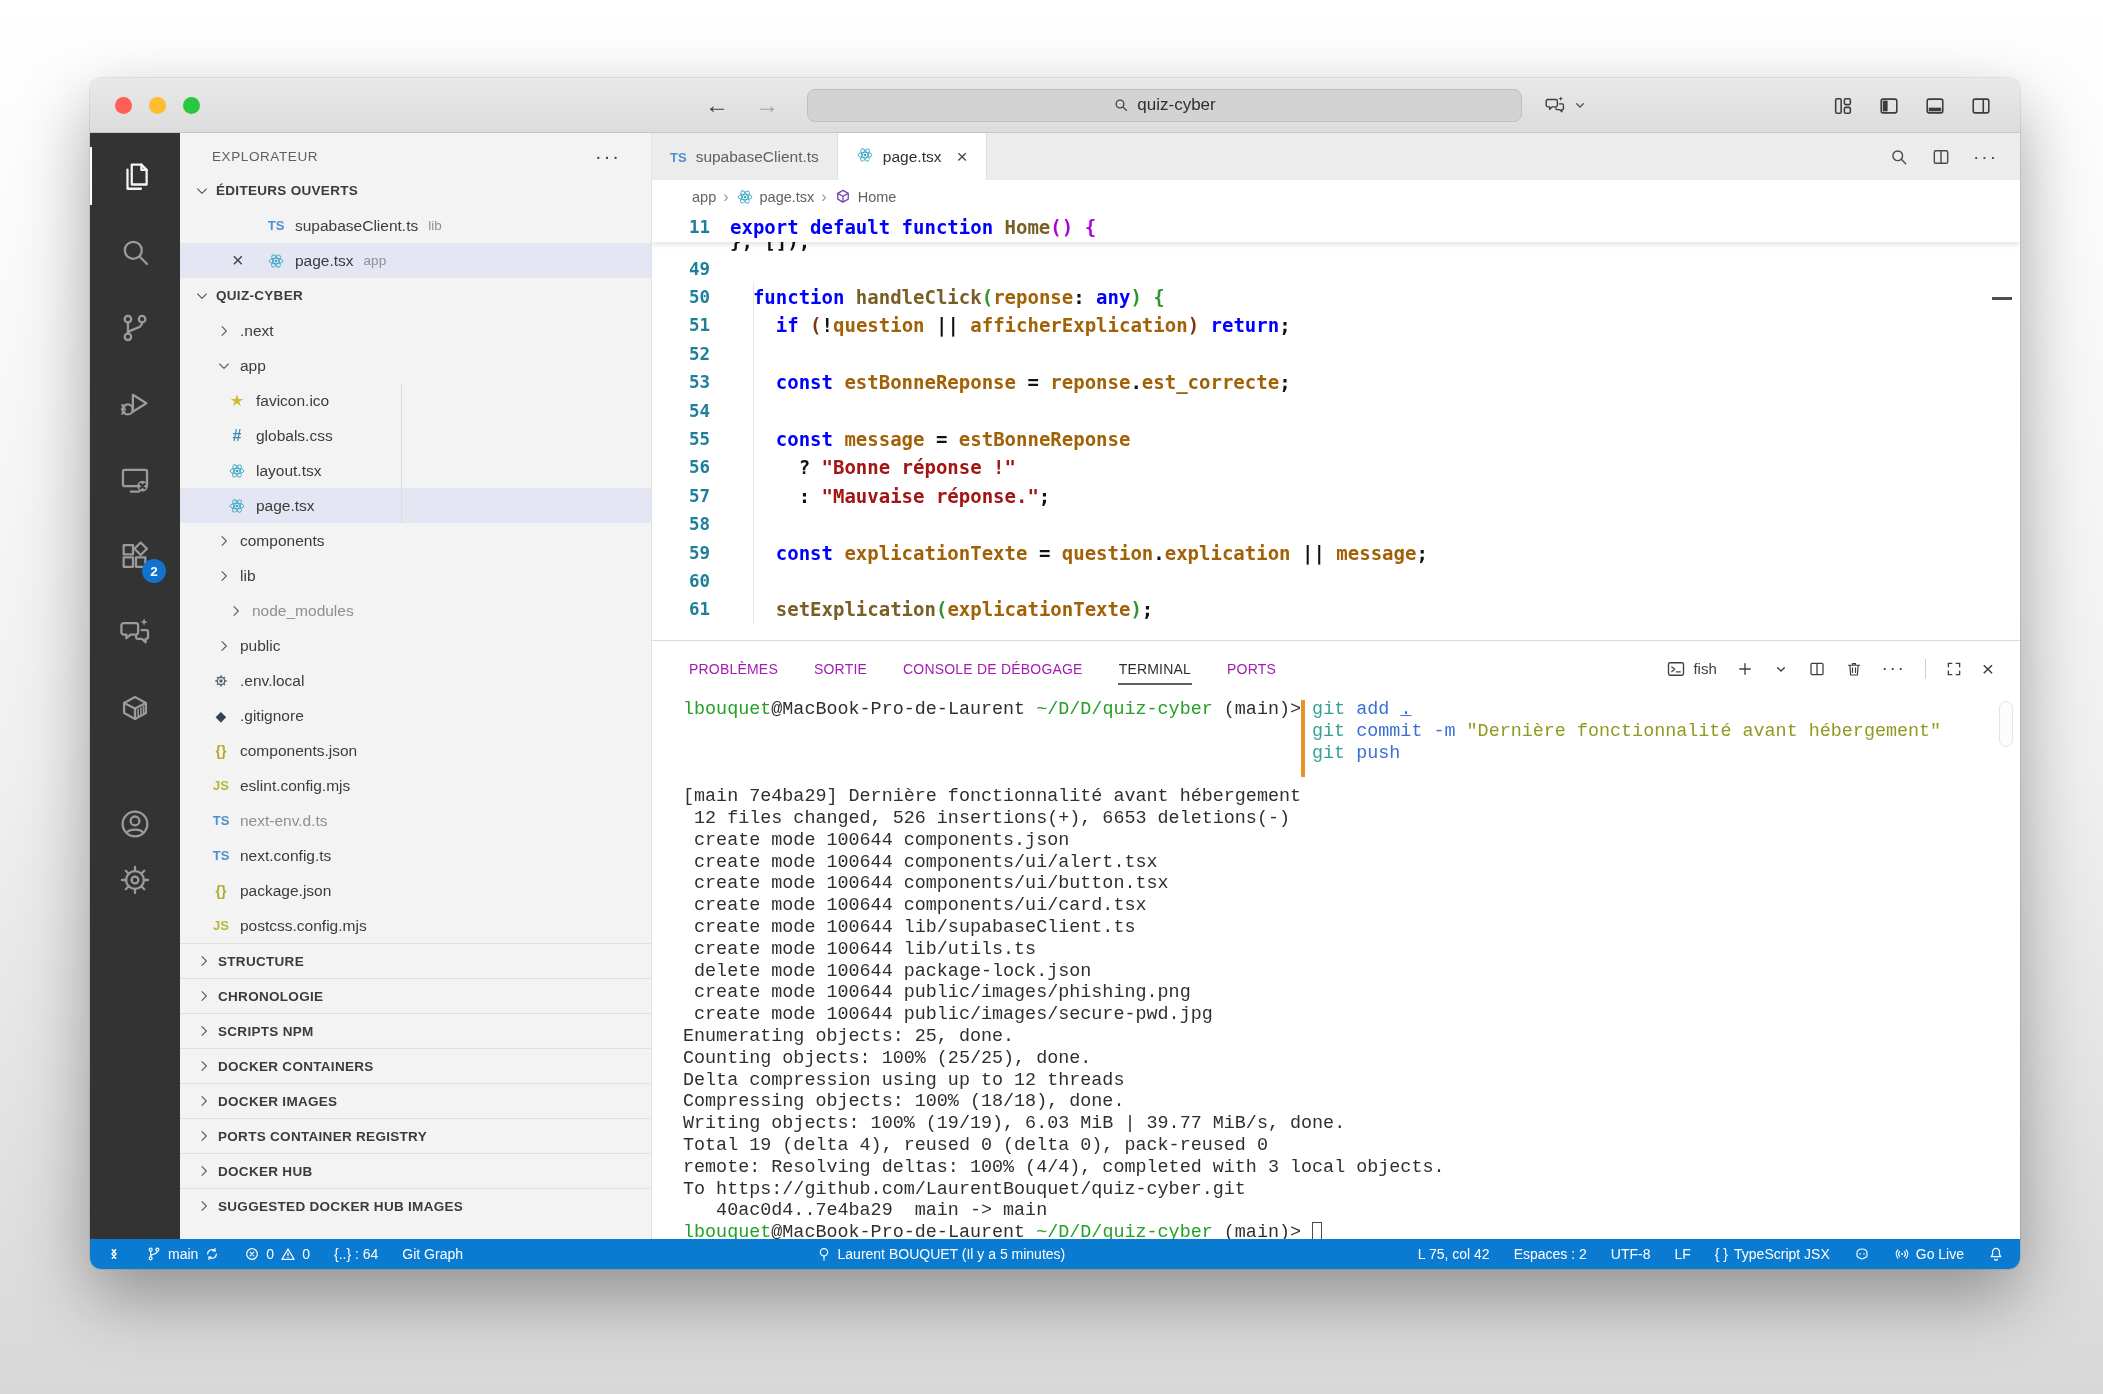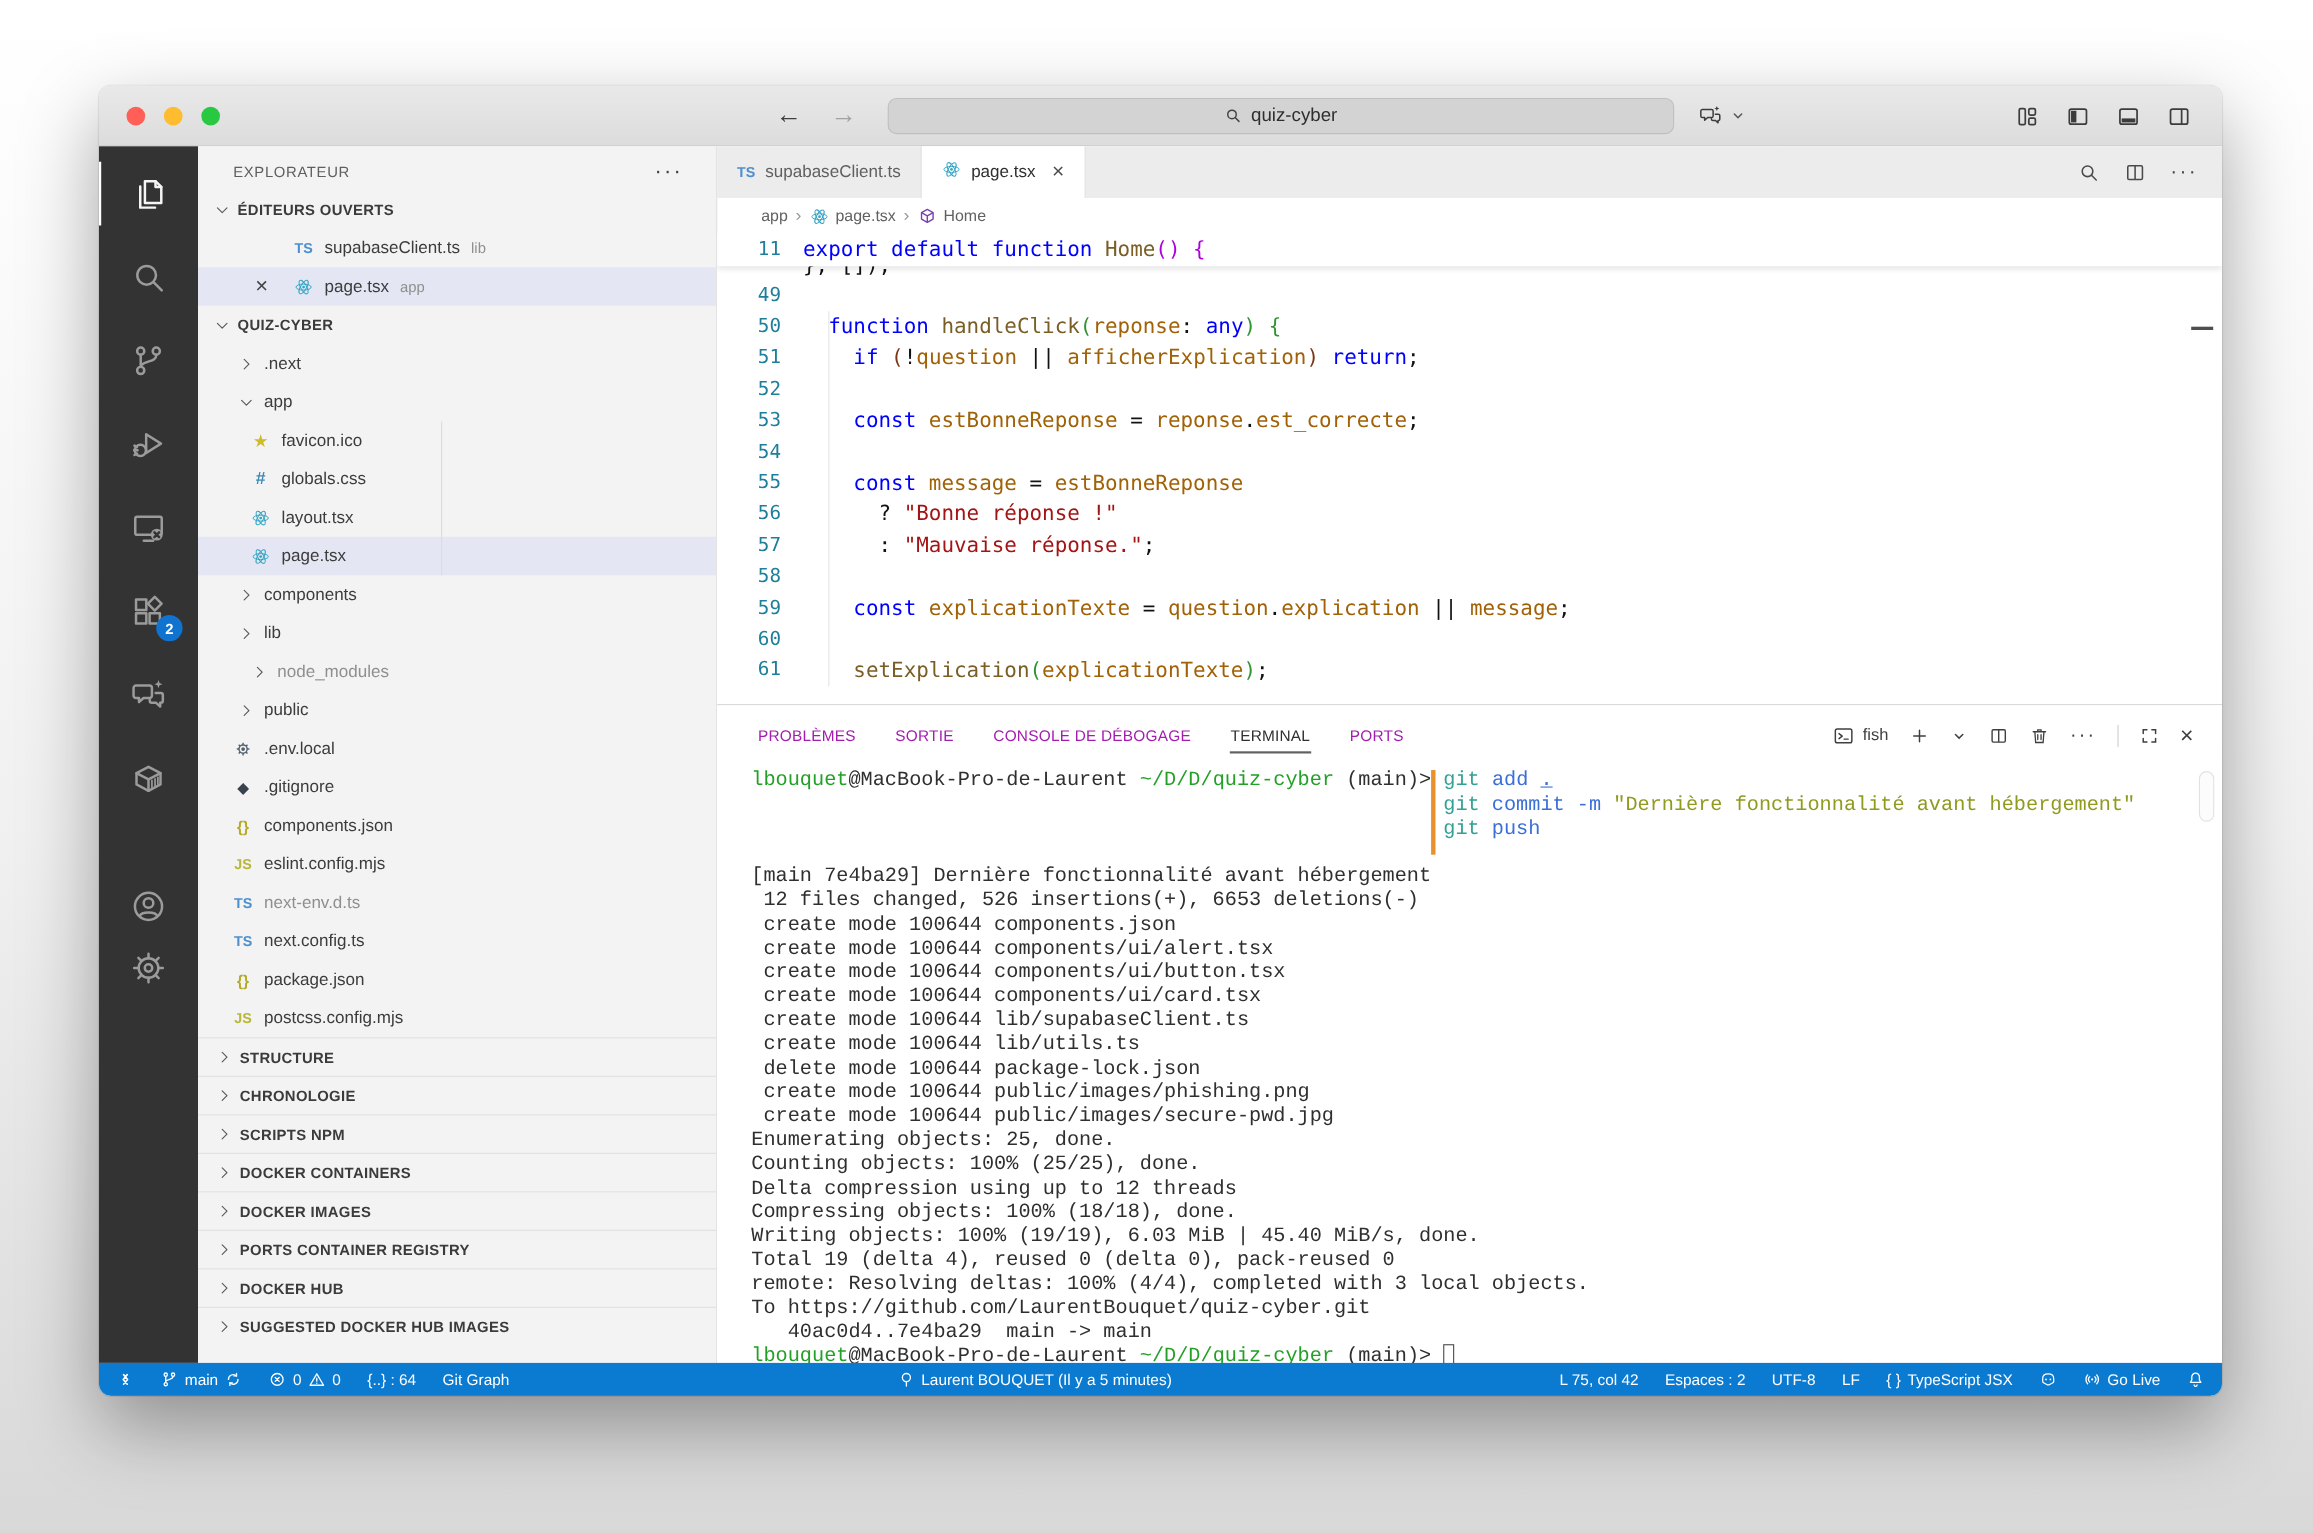--- a/index.html
+++ b/index.html
@@ -56,21 +56,21 @@
   .tabstrip{height:47px;background:#ececec;display:flex;flex:none;position:relative;}
   .tab{display:flex;align-items:center;padding:0 18px;font-size:15.5px;color:#5f5f5f;border-right:1px solid #dedede;gap:9px;}
   .tab.active{background:#fff;color:#2f2f2f;}
   .tab .tx{white-space:nowrap;}
   .tab .xbtn{font-size:19px;color:#4a4a4a;margin-left:6px;}
   .ed-actions{position:absolute;right:22px;top:0;height:47px;display:flex;align-items:center;gap:22px;color:#4a4a4a;}
   .breadcrumb{height:33px;display:flex;align-items:center;padding-left:40px;font-size:14.5px;color:#616161;gap:7px;flex:none;background:#fff;}
   .breadcrumb .sep{color:#9a9a9a;font-size:16px;}
   
   .code{flex:1;position:relative;font-family:"DejaVu Sans Mono",monospace;font-size:19px;overflow:hidden;background:#fff;}
-  .cline{height:28.4px;display:flex;align-items:center;white-space:pre;}
+  .cline{height:28.4px;display:flex;align-items:center;white-space:pre;font-weight:bold;}
   .cline .num{width:58px;text-align:right;color:#1e7f9a;font-size:17.5px;flex:none;}
   .cline .ct{margin-left:20px;}
   .sticky{height:28.5px;background:#fff;box-shadow:0 3px 5px rgba(0,0,0,.10);position:relative;z-index:3;}
   .partial{height:13px;overflow:hidden;position:relative;}
   .partial .inner{margin-top:-15px;}
   .tok-kw{color:#0000ff;}.tok-fn{color:#795e26;}.tok-var{color:#a16207;}
   .tok-str{color:#a31515;}.tok-txt{color:#111;}.tok-b2{color:#319331;}.tok-b3{color:#7b3814;}.tok-bp{color:#af00db;}
   .ov-mark{position:absolute;right:8px;width:20px;height:3px;background:#4e4e4e;z-index:4;}
   .guide{position:absolute;width:1px;background:#e4e4e4;z-index:1;}
   
@@ -676,21 +676,21 @@
             <div class="tline"><span class="tf"> create mode 100644 components/ui/card.tsx</span></div>
             <div class="tline"><span class="tf"> create mode 100644 lib/supabaseClient.ts</span></div>
             <div class="tline"><span class="tf"> create mode 100644 lib/utils.ts</span></div>
             <div class="tline"><span class="tf"> delete mode 100644 package-lock.json</span></div>
             <div class="tline"><span class="tf"> create mode 100644 public/images/phishing.png</span></div>
             <div class="tline"><span class="tf"> create mode 100644 public/images/secure-pwd.jpg</span></div>
             <div class="tline"><span class="tf">Enumerating objects: 25, done.</span></div>
             <div class="tline"><span class="tf">Counting objects: 100% (25/25), done.</span></div>
             <div class="tline"><span class="tf">Delta compression using up to 12 threads</span></div>
             <div class="tline"><span class="tf">Compressing objects: 100% (18/18), done.</span></div>
-            <div class="tline"><span class="tf">Writing objects: 100% (19/19), 6.03 MiB | 45.40 MiB/s, done.</span></div>
+            <div class="tline"><span class="tf">Writing objects: 100% (19/19), 6.03 MiB | 39.77 MiB/s, done.</span></div>
             <div class="tline"><span class="tf">Total 19 (delta 4), reused 0 (delta 0), pack-reused 0</span></div>
             <div class="tline"><span class="tf">remote: Resolving deltas: 100% (4/4), completed with 3 local objects.</span></div>
             <div class="tline"><span class="tf">To https://github.com/LaurentBouquet/quiz-cyber.git</span></div>
             <div class="tline"><span class="tf">   40ac0d4..7e4ba29  main -&gt; main</span></div>
             <div class="tline"><span class="tg">lbouquet</span><span class="tf">@MacBook-Pro-de-Laurent </span><span class="tg">~/D/D/quiz-cyber</span><span class="tf"> (main)&gt; </span><span class="cursor-box"></span></div>
           </div>
       </div>
     </div>
   </div>
 

